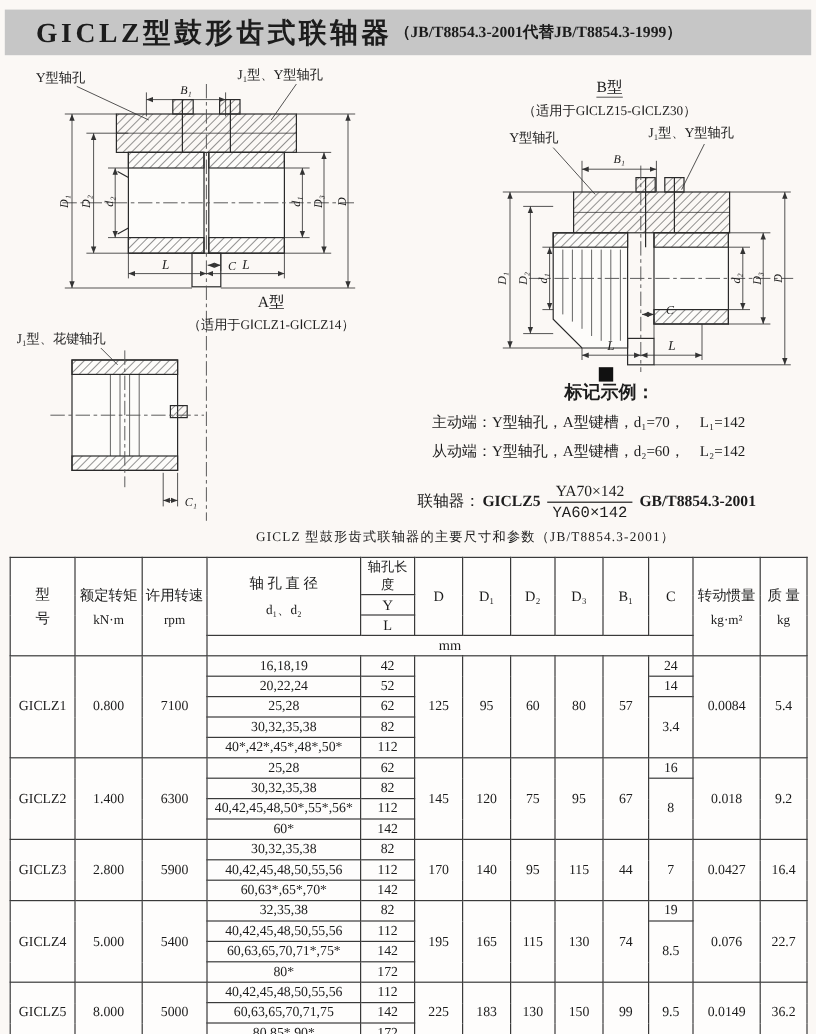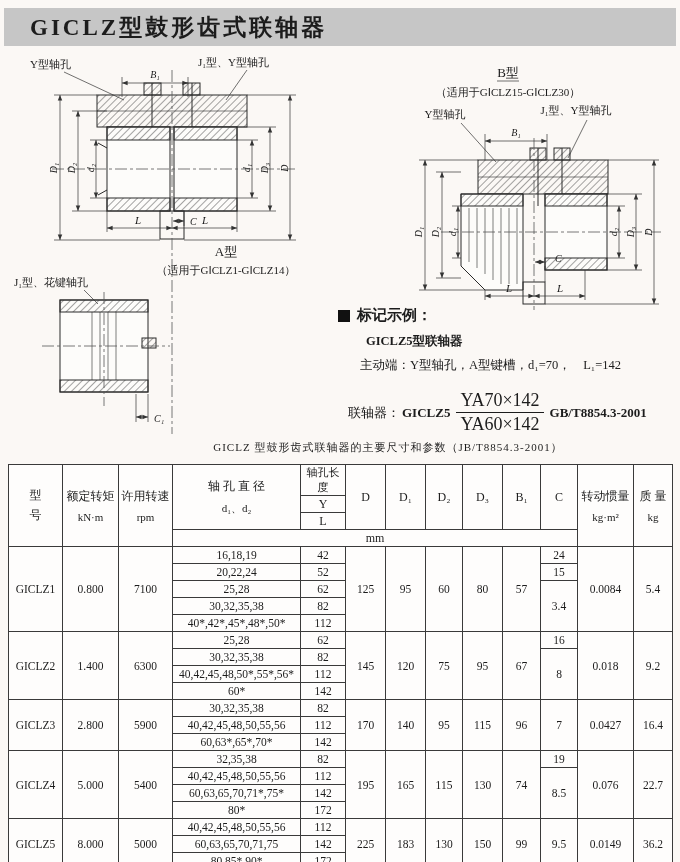--- a/index.html
+++ b/index.html
@@ -22,28 +22,28 @@
   svg.diagram { position:absolute; }
   svg text { font-family:"Liberation Serif","DejaVu Sans",serif; fill:#1c1c1c; }
   .lbl { font-size:11px; }
   .dim { font-size:10px; font-style:italic; }
   .dimL { font-size:11px; font-style:italic; }
   .cap { font-size:13px; }
   .cap2 { font-size:11px; }
 
   
   .marking { position:absolute; left:338px; top:306px; width:340px; }
-  .marking-head { font-size:15px; font-weight:bold; display:flex; align-items:center; }
+  .marking-head { font-size:15px; font-weight:bold; display:flex; align-items:center;flex-direction:column; }
   .marker-square { display:inline-block; width:12px; height:12px; background:#111; margin-right:7px; }
   .m-product { font-size:12.5px; font-weight:bold; margin:8px 0 0 28px; }
   .m-line { font-size:12.5px; font-weight:normal; margin:7px 0 0 22px; white-space:nowrap; }
   .m-formula { font-size:13px; margin:16px 0 0 10px; display:flex; align-items:center; white-space:nowrap; }
-  .fraction { display:inline-block; text-align:center; margin:0 6px; font-size:18px; vertical-align:middle; }
+  .fraction { display:inline-block; text-align:center; margin:0 6px; font-size:13px; vertical-align:middle; }
   .frac-top { display:block; border-bottom:1.2px solid #1c1c1c; padding:0 4px 1px; }
-  .frac-bot { display:block; padding:1px 4px 0; }
+  .frac-bot { display:block; padding:1px 4px 0;font-family:Liberation Mono, monospace; }
 
   
   .table-title { position:absolute; top:440px; left:0; width:100%; text-align:center;
     font-size:11px; font-weight:normal; letter-spacing:1px;margin-left:48px; }
   .table-wrap { position:absolute; left:8px; top:464px; }
   table.dims { border-collapse:collapse; table-layout:fixed; background:#fefdfc; }
   table.dims th, table.dims td {
     border:1px solid #3a3a3a; text-align:center; font-size:11.5px;
     padding:0 2px; height:17px; vertical-align:middle;
   }
@@ -53,20 +53,21 @@
   th.unit-row { height:14px; font-size:11px; font-weight:normal; }
   td.bores { text-align:left; padding-left:9px; font-size:11px; white-space:nowrap;margin-top:11px; }
 </style>
 </head>
 <body>
 
 <div class="page">
 
   <div class="header-bar">
     <span class="header-title">GICLZ型鼓形齿式联轴器</span>
+    <span class="header-sub">（JB/T8854.3-2001代替JB/T8854.3-1999）</span>
   </div>
 
   <svg class="diagram" style="left:2px;top:50px" width="333" height="388" viewBox="0 0 333 388">
     <defs>
       <pattern id="hA" patternUnits="userSpaceOnUse" width="5" height="5" patternTransform="rotate(45)">
         <line x1="0" y1="0" x2="0" y2="5" stroke="#4a4a4a" stroke-width="1"></line>
       </pattern>
       <marker id="arA" markerWidth="9" markerHeight="8" refX="8" refY="4" orient="auto-start-reverse">
         <path d="M0,0.8 L8,4 L0,7.2 z" fill="#333"></path>
       </marker>
@@ -246,22 +247,22 @@
     <text x="222" y="212" class="dim">C</text>
     <text x="176" y="242" class="dimL" text-anchor="middle">L</text>
     <text x="227" y="242" class="dimL" text-anchor="middle">L</text>
   </svg>
 
   <div class="marking">
     <div class="marking-head">
       <span class="marker-square"></span>
       <span>标记示例：</span>
     </div>
-    <div class="m-product">GICLZ5型联轴器</div>
     <div class="m-line">主动端：Y型轴孔，A型键槽，d₁=70，　L₁=142</div>
+    <div class="m-line">从动端：Y型轴孔，A型键槽，d₂=60，　L₂=142</div>
     <div class="m-formula">
       <span>联轴器：</span>
       <span style="font-weight:bold;margin-left:2px;">GICLZ5</span>
       <span class="fraction">
         <span class="frac-top">YA70×142</span>
         <span class="frac-bot">YA60×142</span>
       </span>
       <span style="font-weight:bold;">GB/T8854.3-2001</span>
     </div>
   </div>
@@ -341,21 +342,21 @@
             <td rowspan="5">60</td>
             <td rowspan="5">80</td>
             <td rowspan="5">57</td>
             <td>24</td>
             <td rowspan="5">0.0084</td>
             <td rowspan="5">5.4</td>
           </tr>
           <tr>
             <td class="bores">20,22,24</td>
             <td>52</td>
-            <td>15</td>
+            <td>14</td>
           </tr>
           <tr>
             <td class="bores">25,28</td>
             <td>62</td>
             <td rowspan="3">3.4</td>
           </tr>
           <tr>
             <td class="bores">30,32,35,38</td>
             <td>82</td>
           </tr>
@@ -394,21 +395,21 @@
           <tr>
             <td rowspan="3" class="model">GICLZ3</td>
             <td rowspan="3">2.800</td>
             <td rowspan="3">5900</td>
             <td class="bores">30,32,35,38</td>
             <td>82</td>
             <td rowspan="3">170</td>
             <td rowspan="3">140</td>
             <td rowspan="3">95</td>
             <td rowspan="3">115</td>
-            <td rowspan="3">96</td>
+            <td rowspan="3">44</td>
             <td rowspan="3">7</td>
             <td rowspan="3">0.0427</td>
             <td rowspan="3">16.4</td>
           </tr>
           <tr>
             <td class="bores">40,42,45,48,50,55,56</td>
             <td>112</td>
           </tr>
           <tr>
             <td class="bores">60,63*,65*,70*</td>

